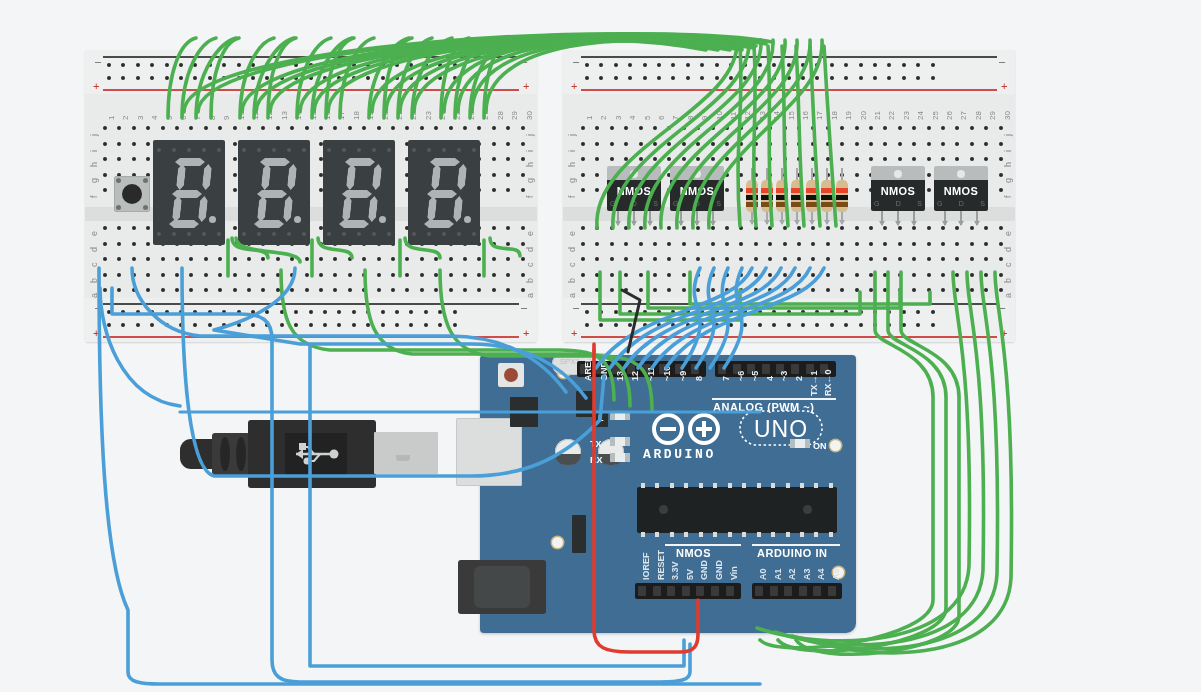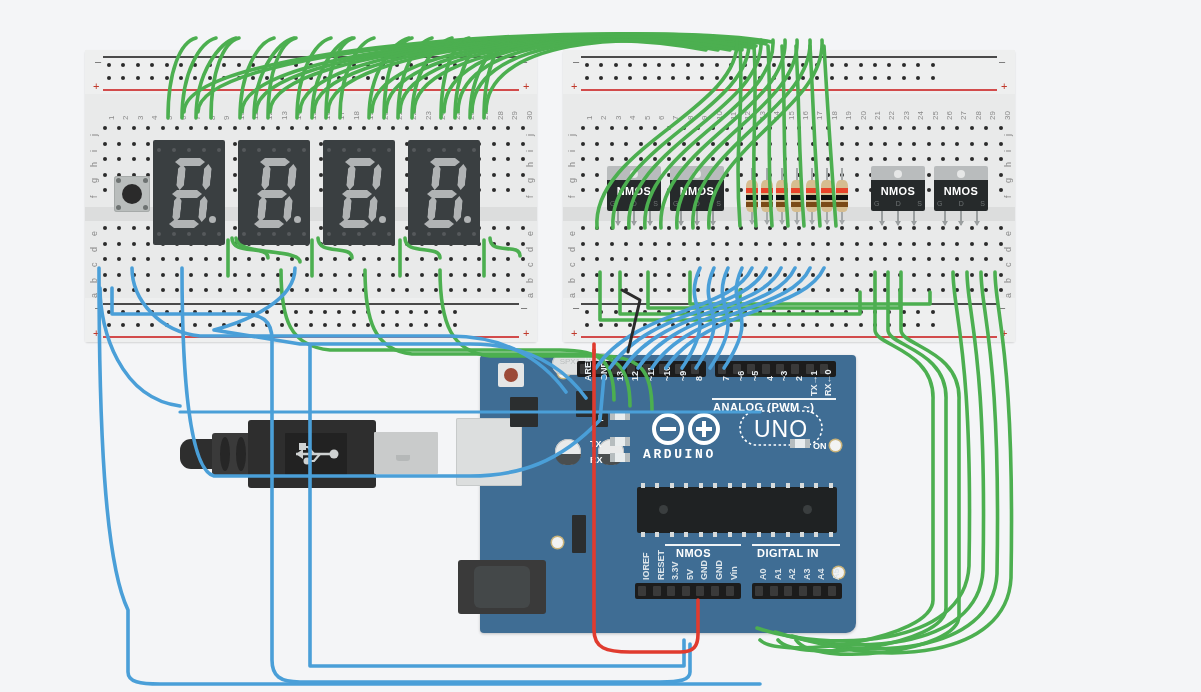--- a/index.html
+++ b/index.html
@@ -1526,21 +1526,21 @@
 
     <div class="header" id="hdr-analog" style="left:272px; top:228px; width:90px; height:16px;">
         <div class="sock" style="left: 3px;"></div>
         <div class="sock" style="left: 17.6px;"></div>
         <div class="sock" style="left: 32.2px;"></div>
         <div class="sock" style="left: 46.8px;"></div>
         <div class="sock" style="left: 61.4px;"></div>
         <div class="sock" style="left: 76px;"></div>
       </div>
     <div class="whiteline" style="left:272px; top:189px; width:88px;"></div>
-    <div class="grouplabel" id="lbl-analog" style="left:277px; top:192px;">DIGITAL IN</div>
+    <div class="grouplabel" id="lbl-analog" style="left:277px; top:192px;">ARDUINO IN</div>
   <div class="pinlabel" style="left: 103px; top: 26px;">AREF</div>
       <div class="pinlabel" style="left: 118.8px; top: 26px;">GND</div>
       <div class="pinlabel" style="left: 134.6px; top: 26px;">13</div>
       <div class="pinlabel" style="left: 150.4px; top: 26px;">12</div>
       <div class="pinlabel" style="left: 166.2px; top: 26px;">~11</div>
       <div class="pinlabel" style="left: 182px; top: 26px;">~10</div>
       <div class="pinlabel" style="left: 197.8px; top: 26px;">~9</div>
       <div class="pinlabel" style="left: 213.6px; top: 26px;">8</div>
       <div class="pinlabel" style="left: 241px; top: 26px;">7</div>
       <div class="pinlabel" style="left: 255.6px; top: 26px;">~6</div>

